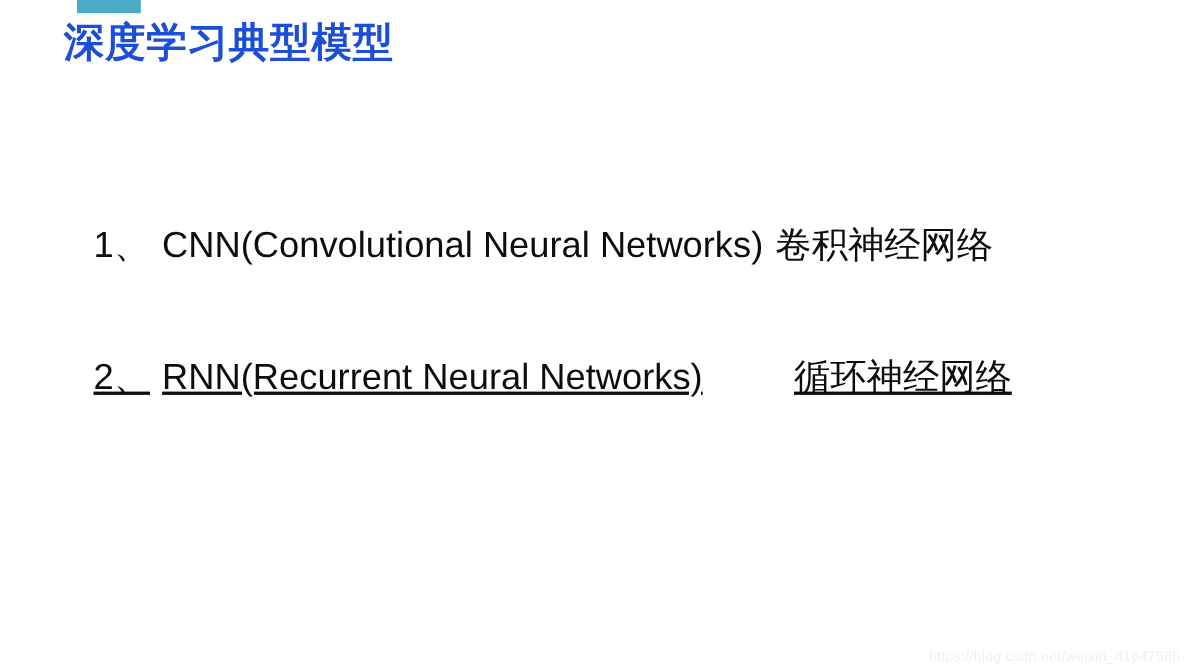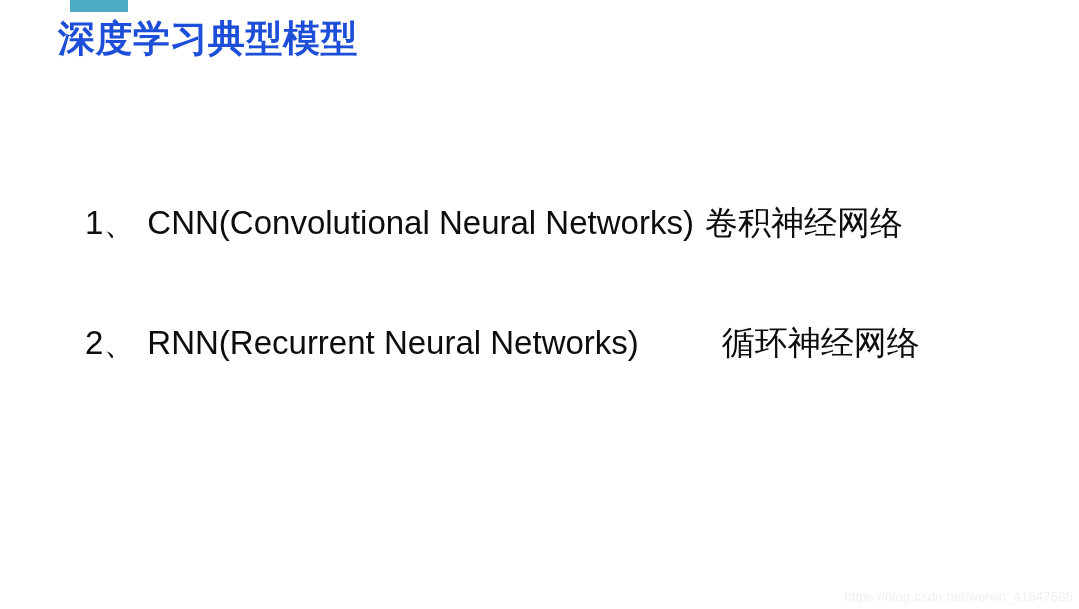--- a/index.html
+++ b/index.html
@@ -47,20 +47,21 @@
   }
   .body-line {
     font-size: 33px;
     color: #0d0d0d;
     line-height: 1.15;
     white-space: nowrap;
     display: block;
   }
   .body-line + .body-line {
     margin-top: 82px;
+    text-decoration: underline;
   }
   .ln-index {
     display: inline;
   }
   .ln-latin {
     display: inline;
   }
   .ln-gap {
     display: inline-block;
   }

